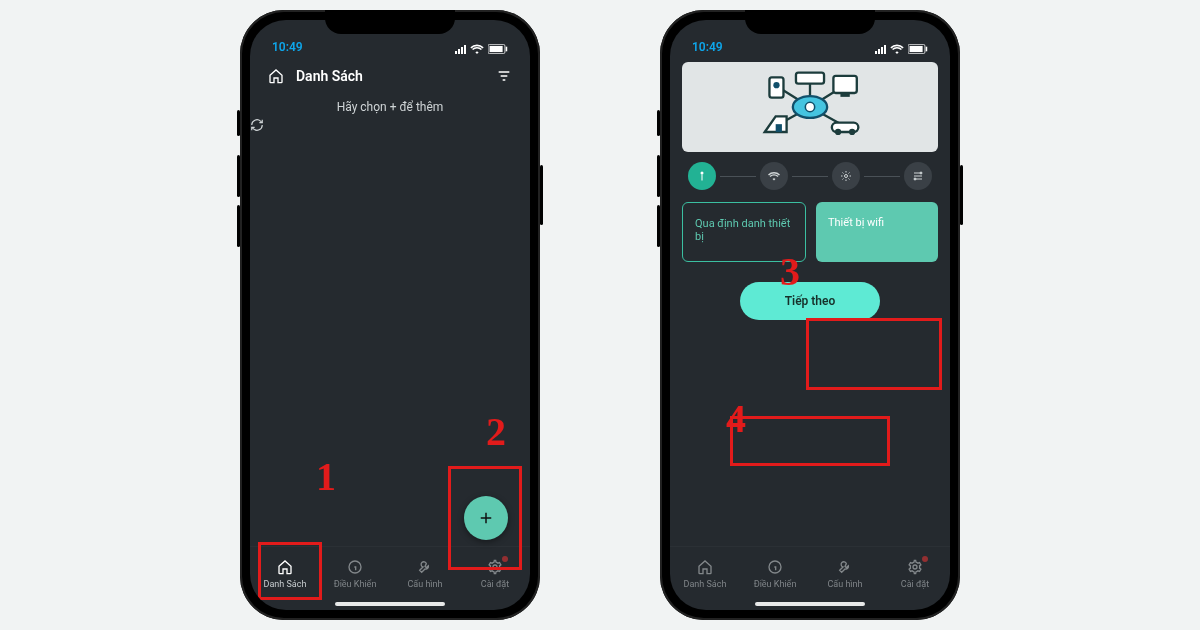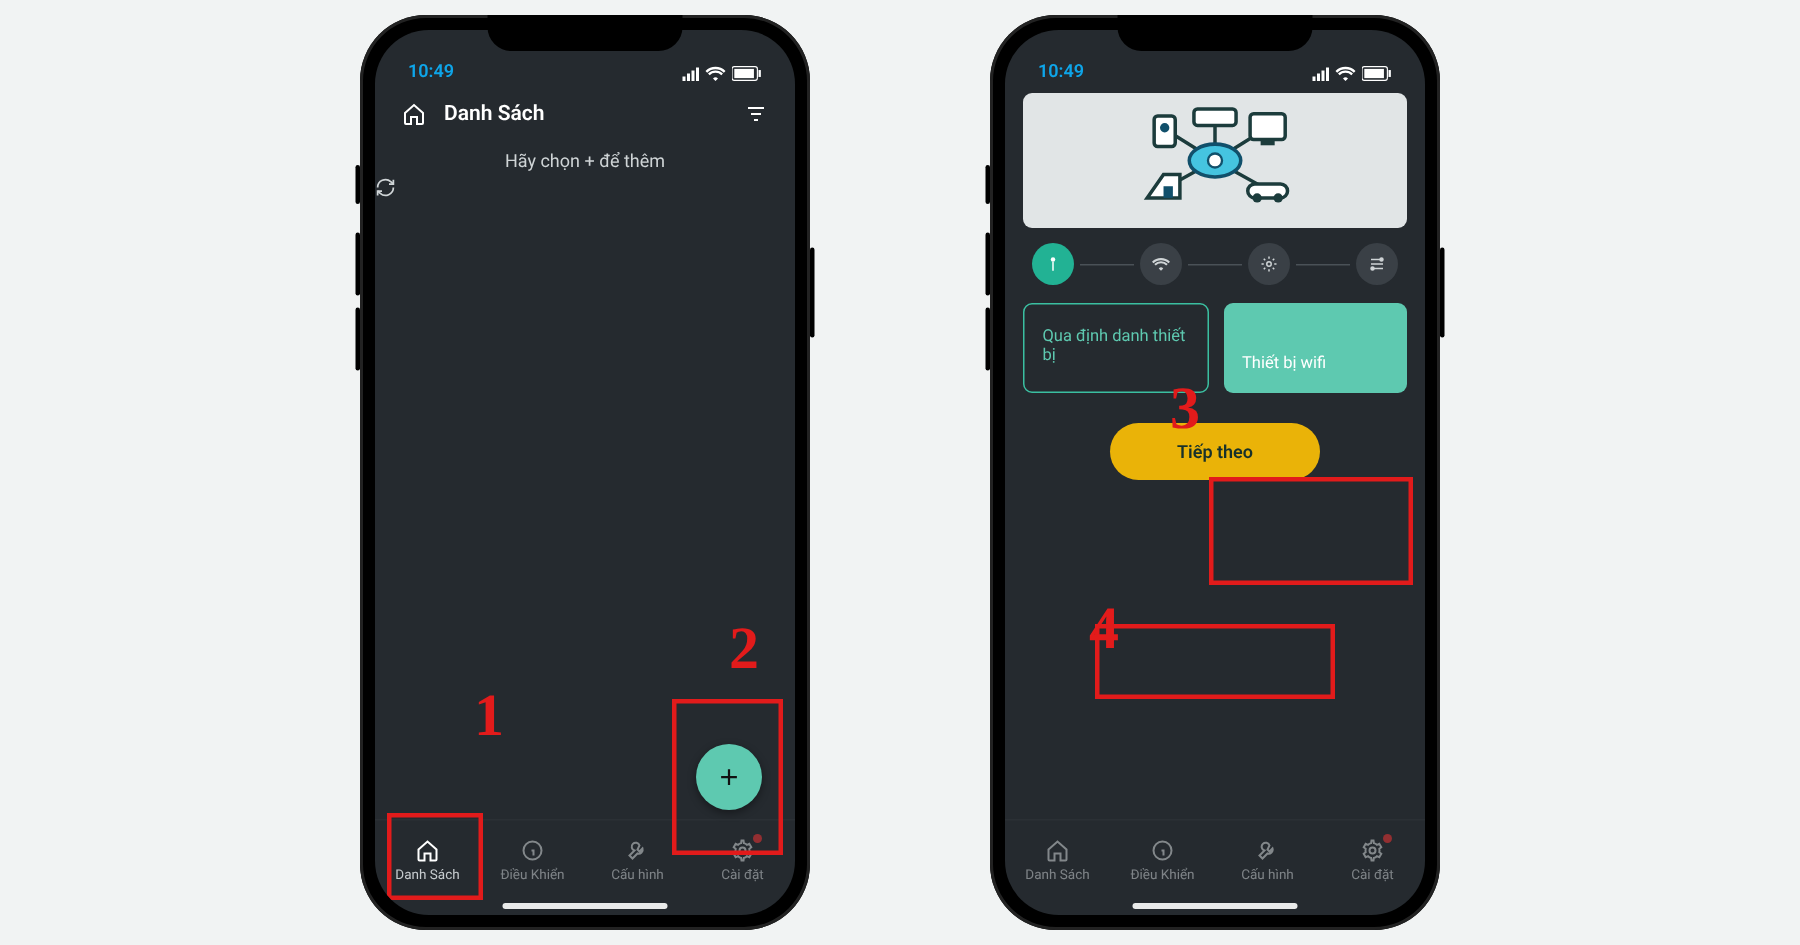--- a/index.html
+++ b/index.html
@@ -145,26 +145,26 @@
   .info-card {
     background:#fff; color:#5a6a6a; font-size:11px; line-height:1.35;
     border-radius:6px; padding:10px 12px; margin-bottom:14px;
   }
   .choice-row { display:flex; gap:10px; margin-bottom: 20px; }
   .choice {
     flex:1; border-radius:6px; padding:14px 12px; font-size:11px;
     min-height:60px; display:flex; align-items:flex-start;
   }
   .choice.outline { border:1px solid #3bbfa1; color:#5ec9b0; background:transparent; }
-  .choice.solid { background:#5ec9b0; color:#fff;align-items:flex-end; }
+  .choice.solid { background:#5ec9b0; color:#fff; }
 
   .next-btn {
     margin: 10px auto 0 auto;
     width: 140px; height:38px;
-    background:#eab308; color:#17312b; font-size:12px; font-weight:600;
+    background:#5eead4; color:#17312b; font-size:12px; font-weight:600;
     border-radius:20px; display:flex; align-items:center; justify-content:center;
   }
 
   
   .ann-box { position:absolute; border:3px solid #e21b1b; pointer-events:none; z-index:30; }
   .ann-num {
     position:absolute; color:#e21b1b; font-family: Georgia, "Times New Roman", serif;
     font-weight:700; font-size:40px; z-index:31; pointer-events:none;
   }
 

